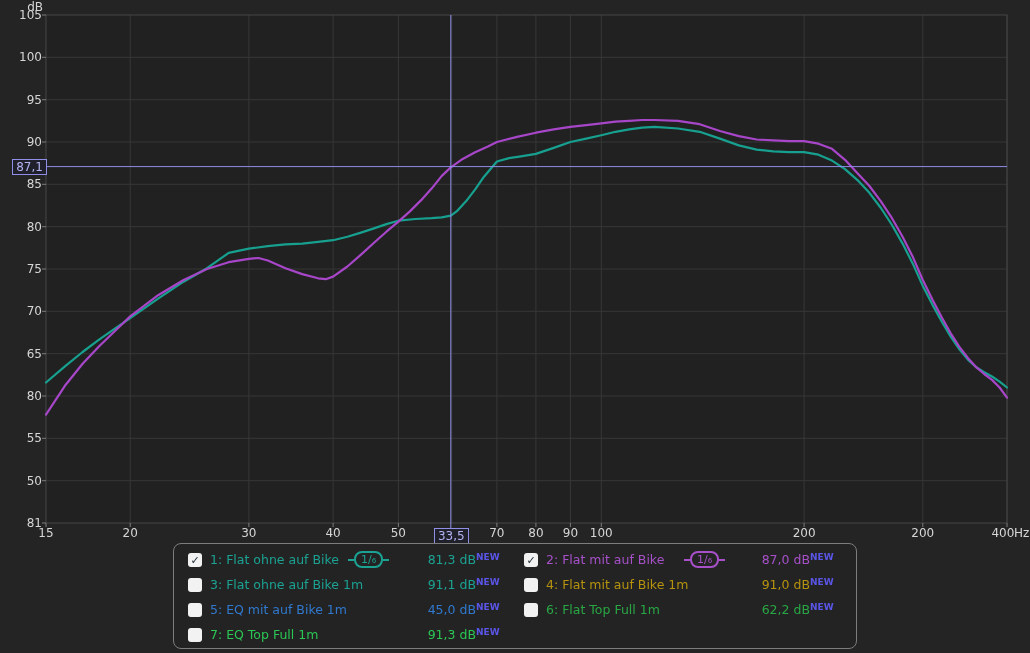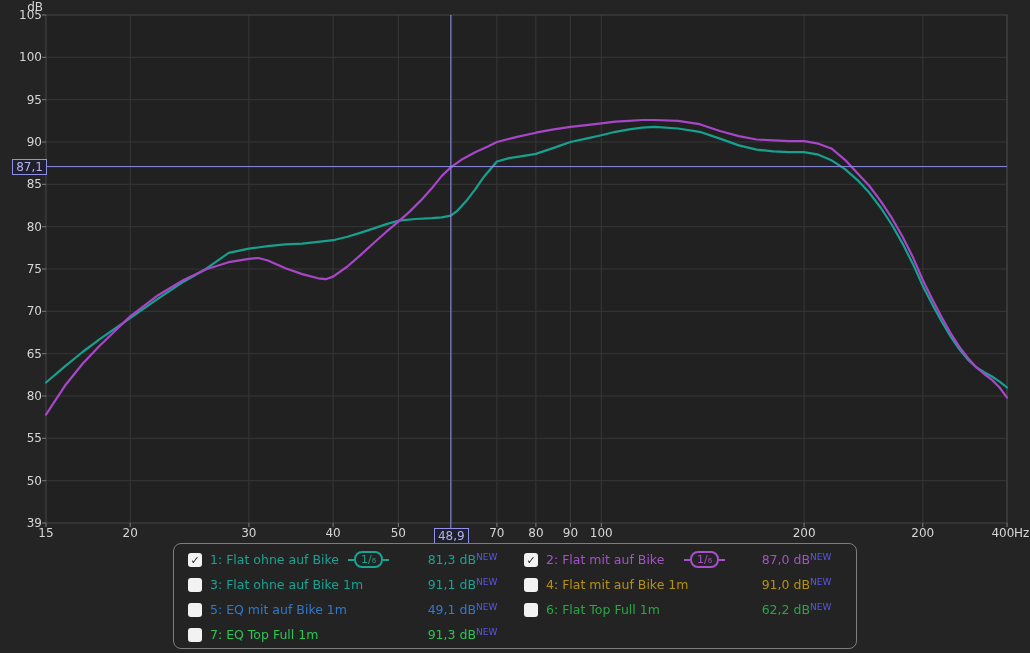--- a/index.html
+++ b/index.html
@@ -33,21 +33,21 @@
   .checkbox { width:14px; height:14px; background:#f2f2f2; border-radius:3px;
               margin-right:8px; flex:none; font-size:11px; font-weight:bold;
               color:#1b2630; text-align:center; line-height:15px; cursor:default; }
   .lg-label { font-size:12.5px; white-space:nowrap; }
   .smooth-btn { position:absolute; left:160px; display:flex; align-items:center; }
   .dash { width:6px; height:2px; }
   .smooth-box { border:2px solid; border-radius:8px; font-size:11px;
                 line-height:13px; padding:0 5px; }
   .lg-right { margin-left:auto; display:flex; align-items:baseline; }
   .lg-value { font-size:12.5px; white-space:nowrap; }
-  .lg-tag { font-size:9px; font-weight:normal; position:relative; top:-4px;
+  .lg-tag { font-size:9px; font-weight:bold; position:relative; top:-4px;
             width:14px; letter-spacing:0; }
 </style>
 </head>
 <body>
 
 <div id="stage">
   <svg id="chart-svg" width="1030" height="653">
       <rect x="46" y="15" width="961" height="508" fill="#212121"></rect>
       <line x1="46" x2="1007" y1="480.7" y2="480.7" stroke="#373737"></line>
       <line x1="46" x2="1007" y1="438.3" y2="438.3" stroke="#373737"></line>
@@ -101,21 +101,21 @@
       <path d="M46.0,382.5 L64.9,366.4 L82.6,352.0 L99.4,339.3 L115.2,328.3 L130.2,318.1 L158.1,298.6 L183.6,281.7 L207.0,268.2 L228.7,252.9 L248.9,248.7 L267.8,246.1 L285.5,244.4 L302.2,243.6 L318.1,241.9 L333.1,240.2 L347.4,236.8 L361.0,232.6 L374.0,228.4 L386.4,224.1 L398.4,220.7 L415.4,219.0 L431.6,218.2 L441.8,217.4 L450.8,215.7 L456.6,211.4 L466.0,201.3 L475.2,189.4 L484.0,176.7 L496.9,161.5 L509.1,158.1 L520.9,156.4 L535.9,153.9 L553.7,147.9 L570.4,142.0 L586.2,138.6 L601.3,135.2 L615.5,131.8 L629.2,129.3 L642.2,127.6 L654.6,126.8 L678.0,128.5 L699.7,131.8 L719.9,138.6 L738.8,145.4 L756.6,149.6 L773.3,151.3 L789.1,152.2 L804.1,152.2 L818.4,154.7 L832.0,160.6 L845.0,169.1 L857.5,180.1 L869.4,192.8 L880.9,208.0 L892.0,225.0 L902.6,243.6 L912.9,263.9 L922.8,285.9 L932.4,304.6 L941.7,321.5 L950.7,336.7 L959.4,349.4 L967.9,359.6 L976.2,367.2 L984.2,372.3 L992.0,376.5 L999.6,381.6 L1007.0,387.5" fill="none" stroke="#17a08f" stroke-width="2.2" stroke-linejoin="round" stroke-linecap="round"></path>
       <path d="M46.0,414.6 L64.9,385.8 L82.6,363.8 L99.4,346.0 L115.2,330.8 L130.2,316.4 L158.1,295.2 L183.6,280.0 L207.0,269.0 L228.7,262.2 L248.9,258.8 L258.5,258.0 L267.8,260.5 L285.5,268.2 L302.2,274.1 L318.1,278.3 L325.7,279.2 L333.1,276.6 L347.4,266.5 L361.0,254.6 L374.0,242.8 L386.4,231.7 L398.4,221.6 L409.9,211.4 L420.9,200.4 L431.6,188.6 L441.8,175.9 L450.8,167.4 L461.3,159.8 L475.2,152.2 L488.4,146.2 L496.9,142.0 L517.1,136.9 L535.9,132.7 L553.7,129.3 L570.4,126.8 L586.2,125.1 L601.3,123.4 L615.5,121.7 L629.2,120.8 L642.2,120.0 L654.6,120.0 L678.0,120.8 L699.7,124.2 L719.9,131.0 L738.8,136.1 L756.6,139.5 L773.3,140.3 L789.1,141.2 L804.1,141.2 L818.4,143.7 L832.0,148.8 L845.0,159.8 L857.5,173.3 L869.4,186.0 L880.9,201.3 L892.0,218.2 L902.6,236.8 L912.9,257.1 L922.8,280.0 L932.4,299.5 L941.7,317.3 L950.7,333.3 L959.4,346.9 L967.9,357.9 L976.2,367.2 L984.2,374.0 L992.0,379.9 L999.6,387.5 L1007.0,397.7" fill="none" stroke="#a746c8" stroke-width="2.2" stroke-linejoin="round" stroke-linecap="round"></path>
       <line x1="450.8" x2="450.8" y1="15" y2="528" stroke="#8f8fe8"></line>
       <line x1="45" x2="1007" y1="166.6" y2="166.6" stroke="#8f8fe8"></line>
     </svg>
 
   <div id="y-unit">dB</div>
   <div id="x-unit">Hz</div>
 
   <div id="cursor-db" class="cursor-box" style="left: 12px; top: 158.553px;">87,1</div>
-  <div id="cursor-freq" class="cursor-box" style="left: 433.768px; top: 528px;">48,9</div>
+  <div id="cursor-freq" class="cursor-box" style="left: 433.768px; top: 528px;">33,5</div>
 
   <div id="legend">
     <div class="lg-col left">
 
       <div class="lg-row">
         <span class="checkbox">✓</span>
         <span class="lg-label" style="color: rgb(27, 162, 147);">1: Flat ohne auf Bike</span>
         <span class="smooth-btn">
           <span class="dash" style="background: rgb(27, 162, 147);"></span>
           <span class="smooth-box" style="border-color: rgb(27, 162, 147); color: rgb(27, 162, 147);">1/₆</span>
@@ -133,21 +133,21 @@
         <span class="lg-right">
           <span class="lg-value" style="color: rgb(27, 162, 147);">91,1 dB</span>
           <span class="lg-tag" style="color: rgb(90, 85, 230);">NEW</span>
         </span>
       </div>
 
       <div class="lg-row">
         <span class="checkbox"></span>
         <span class="lg-label" style="color: rgb(48, 121, 207);">5: EQ mit auf Bike 1m</span>
         <span class="lg-right">
-          <span class="lg-value" style="color: rgb(48, 121, 207);">49,1 dB</span>
+          <span class="lg-value" style="color: rgb(48, 121, 207);">45,0 dB</span>
           <span class="lg-tag" style="color: rgb(90, 85, 230);">NEW</span>
         </span>
       </div>
 
       <div class="lg-row">
         <span class="checkbox"></span>
         <span class="lg-label" style="color: rgb(43, 198, 83);">7: EQ Top Full 1m</span>
         <span class="lg-right">
           <span class="lg-value" style="color: rgb(43, 198, 83);">91,3 dB</span>
           <span class="lg-tag" style="color: rgb(90, 85, 230);">NEW</span>
@@ -196,21 +196,21 @@
     <div class="ytick" style="top: 91.6667px;">95</div>
     <div class="ytick" style="top: 134px;">90</div>
     <div class="ytick" style="top: 176.333px;">85</div>
     <div class="ytick" style="top: 218.667px;">80</div>
     <div class="ytick" style="top: 261px;">75</div>
     <div class="ytick" style="top: 303.333px;">70</div>
     <div class="ytick" style="top: 345.667px;">65</div>
     <div class="ytick" style="top: 388px;">80</div>
     <div class="ytick" style="top: 430.333px;">55</div>
     <div class="ytick" style="top: 472.667px;">50</div>
-    <div class="ytick" style="top: 515px;">39</div>
+    <div class="ytick" style="top: 515px;">81</div>
     <div class="xtick" style="left: 46px;">15</div>
     <div class="xtick" style="left: 130.2px;">20</div>
     <div class="xtick" style="left: 248.872px;">30</div>
     <div class="xtick" style="left: 333.072px;">40</div>
     <div class="xtick" style="left: 398.383px;">50</div>
     <div class="xtick" style="left: 496.862px;">70</div>
     <div class="xtick" style="left: 535.945px;">80</div>
     <div class="xtick" style="left: 570.418px;">90</div>
     <div class="xtick" style="left: 601.255px;">100</div>
     <div class="xtick" style="left: 804.128px;">200</div>

